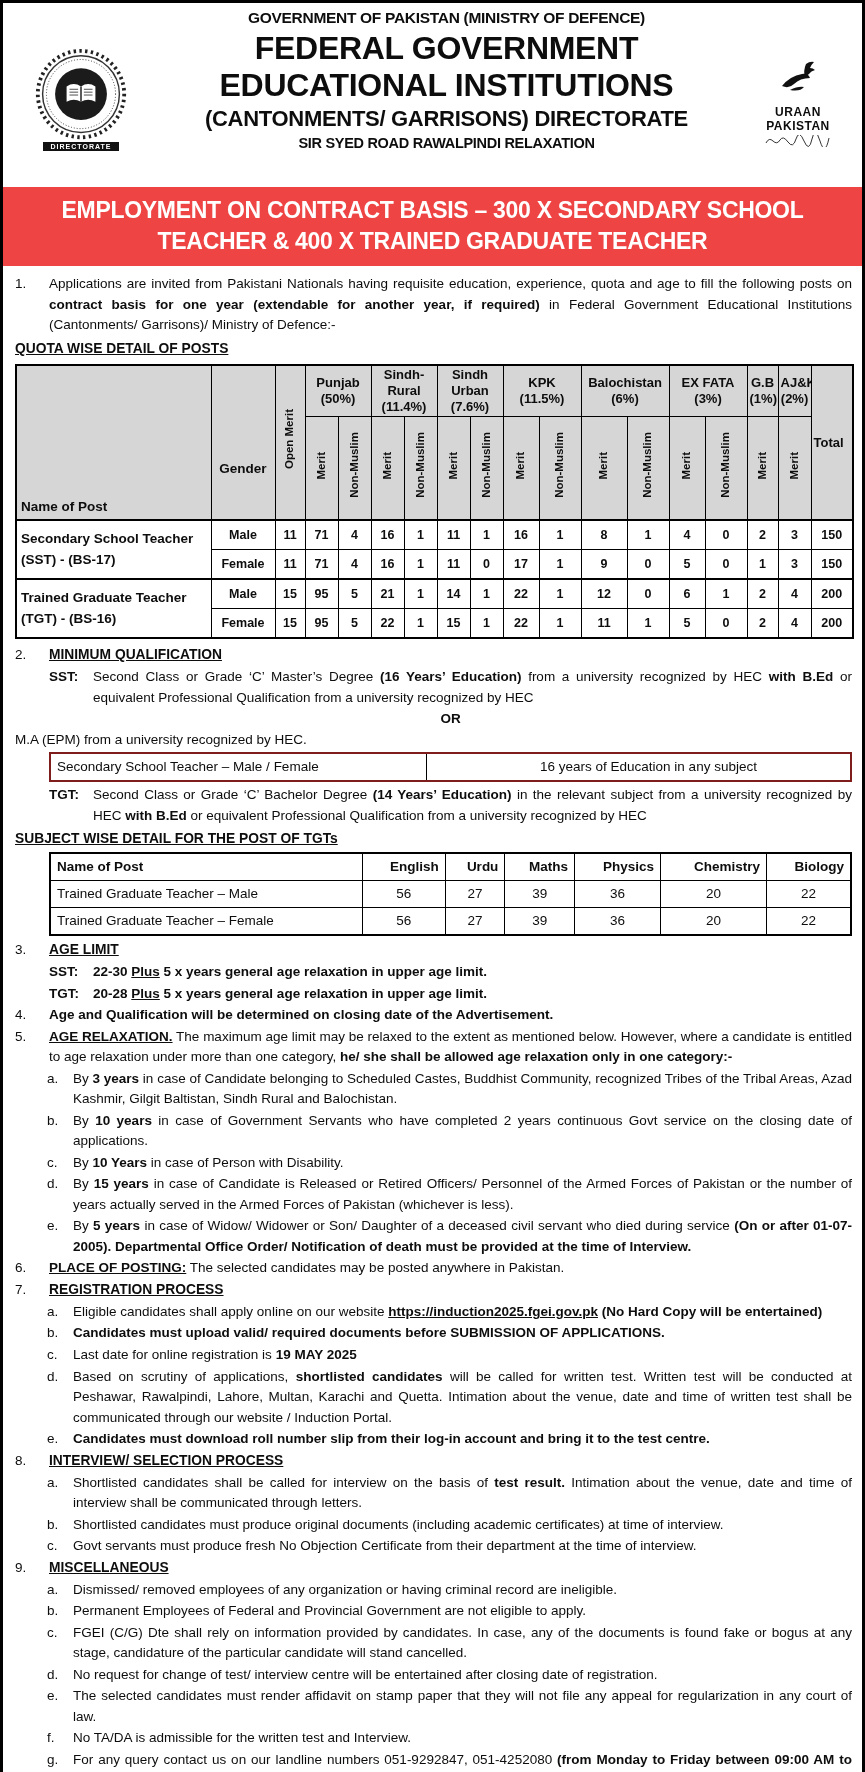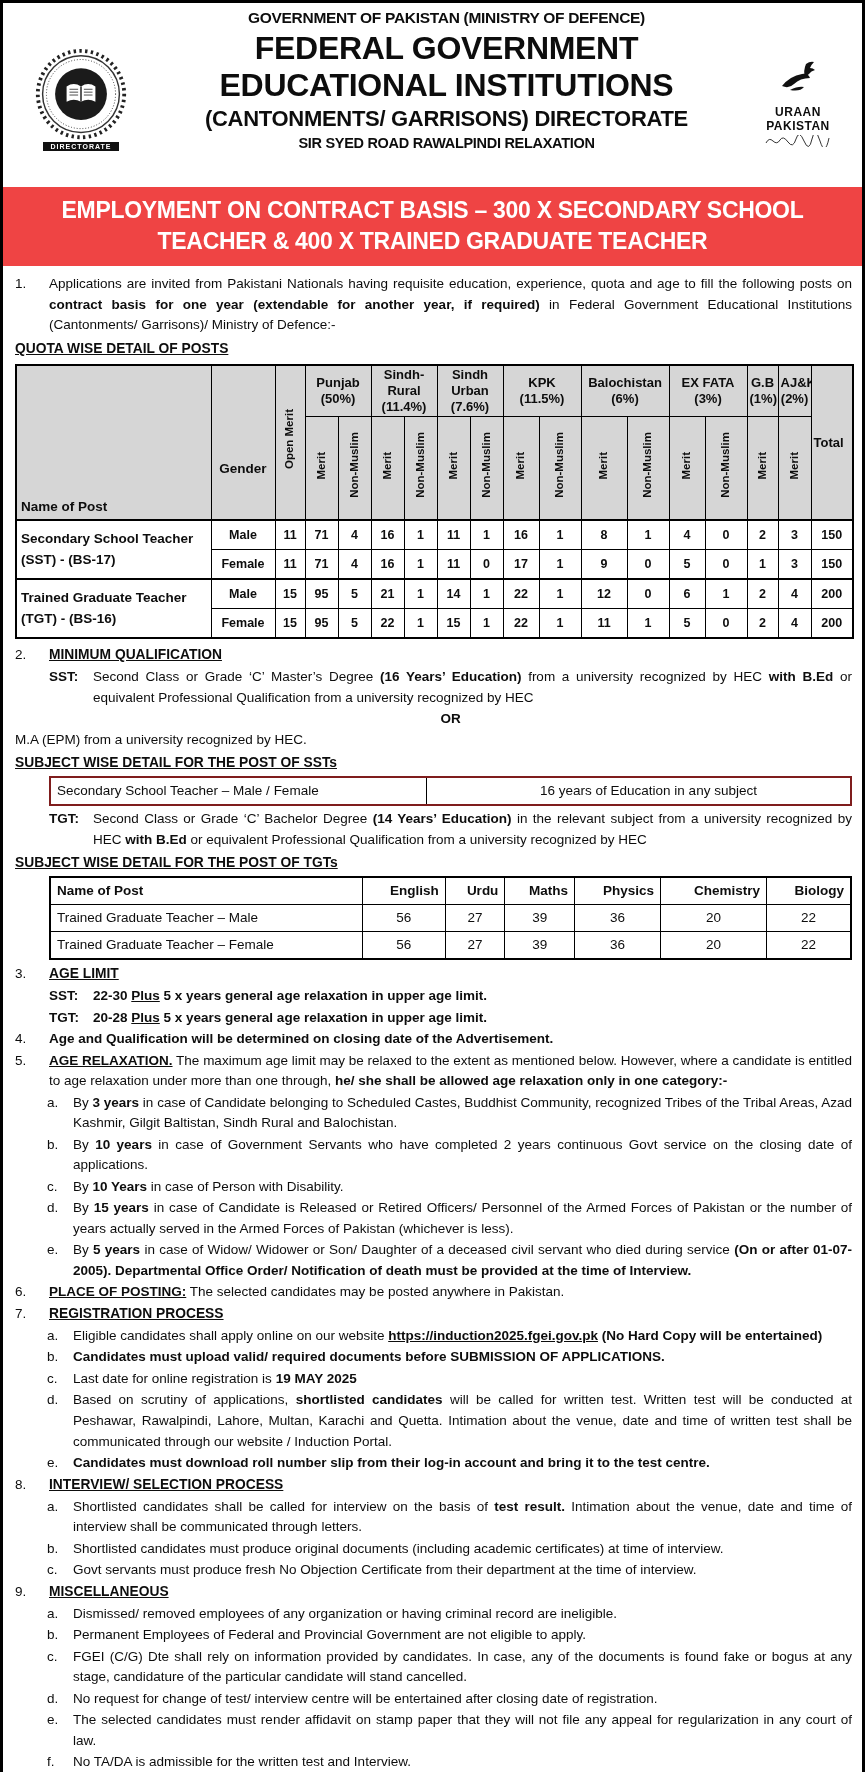--- a/index.html
+++ b/index.html
@@ -265,21 +265,20 @@
     <div class="row">
       <span class="num">2.</span>
       <div class="txt nj"><span class="h">MINIMUM QUALIFICATION</span></div>
     </div>
     <div class="sub">
       <span class="sublabel">SST:</span>
       <div class="txt"><span>Second Class or Grade ‘C’ Master’s Degree </span><span style="font-weight: bold;">(16 Years’ Education)</span><span> from a university recognized by HEC </span><span style="font-weight: bold;">with B.Ed</span><span> or equivalent Professional Qualification from a university recognized by HEC</span></div>
     </div>
     <div class="or">OR</div>
     <div>M.A (EPM) from a university recognized by HEC.</div>
-    <div class="indent heading-left"><span class="h">SUBJECT WISE DETAIL FOR THE POST OF SSTs</span></div>
     <table class="ssttbl">
       <tbody>
           <tr>
         <td style="width:47%">Secondary School Teacher – Male / Female</td>
         <td class="c2">16 years of Education in any subject</td>
       </tr>
     </tbody>
       </table>
     <div class="sub">
       <span class="sublabel">TGT:</span>
@@ -331,21 +330,21 @@
       <div class="txt nj"><span style="font-weight: bold;">20-28 </span><span style="font-weight: bold; text-decoration: underline;">Plus</span><span style="font-weight: bold;"> 5 x years general age relaxation in upper age limit.</span></div>
     </div>
 
     <div class="row">
       <span class="num">4.</span>
       <div class="txt nj"><span style="font-weight: bold;">Age and Qualification will be determined on closing date of the Advertisement.</span></div>
     </div>
 
     <div class="row">
       <span class="num">5.</span>
-      <div class="txt"><span style="font-weight: bold; text-decoration: underline;">AGE RELAXATION.</span><span> The maximum age limit may be relaxed to the extent as mentioned below. However, where a candidate is entitled to age relaxation under more than one through, </span><span style="font-weight: bold;">he/ she shall be allowed age relaxation only in one category:-</span></div>
+      <div class="txt"><span style="font-weight: bold; text-decoration: underline;">AGE RELAXATION.</span><span> The maximum age limit may be relaxed to the extent as mentioned below. However, where a candidate is entitled to age relaxation under more than one category, </span><span style="font-weight: bold;">he/ she shall be allowed age relaxation only in one category:-</span></div>
     </div>
     <div class="item">
       <span class="ltr">a.</span>
       <div class="txt"><span>By </span><span style="font-weight: bold;">3 years</span><span> in case of Candidate belonging to Scheduled Castes, Buddhist Community, recognized Tribes of the Tribal Areas, Azad Kashmir, Gilgit Baltistan, Sindh Rural and Balochistan.</span></div>
     </div>
     <div class="item">
       <span class="ltr">b.</span>
       <div class="txt"><span>By </span><span style="font-weight: bold;">10 years</span><span> in case of Government Servants who have completed 2 years continuous Govt service on the closing date of applications.</span></div>
     </div>
     <div class="item">

